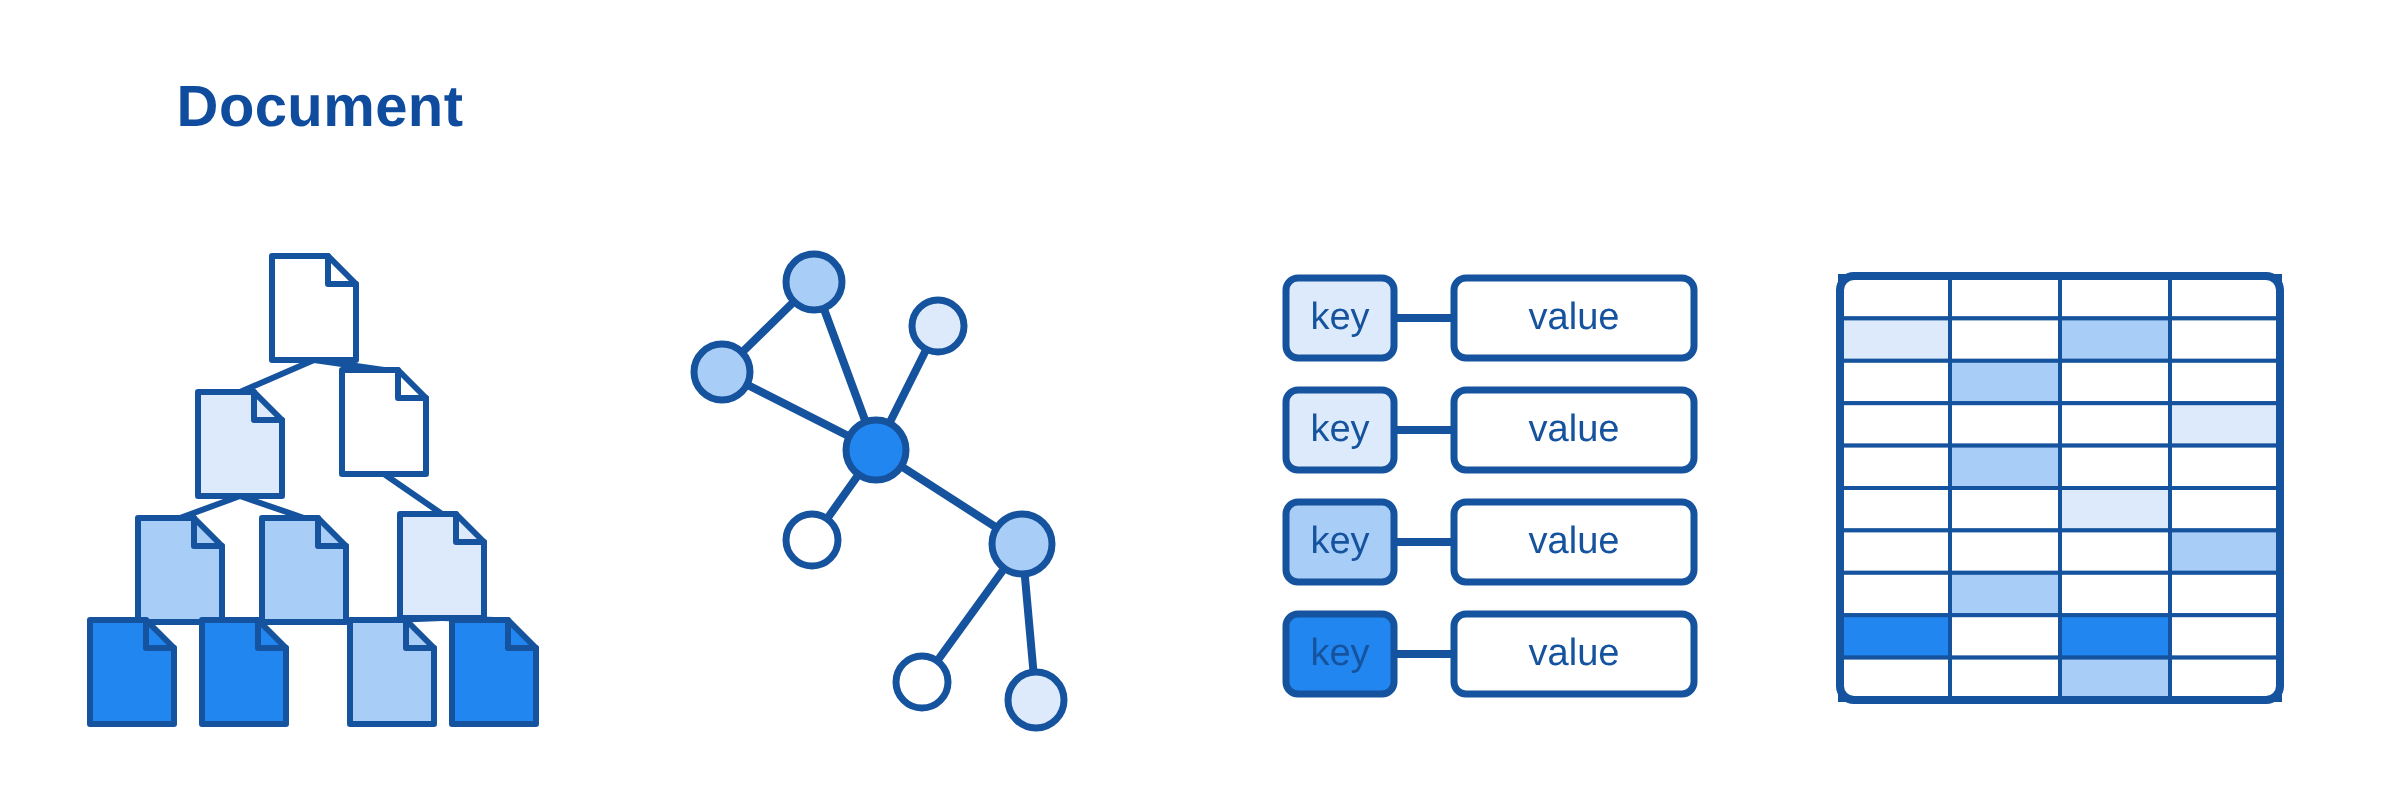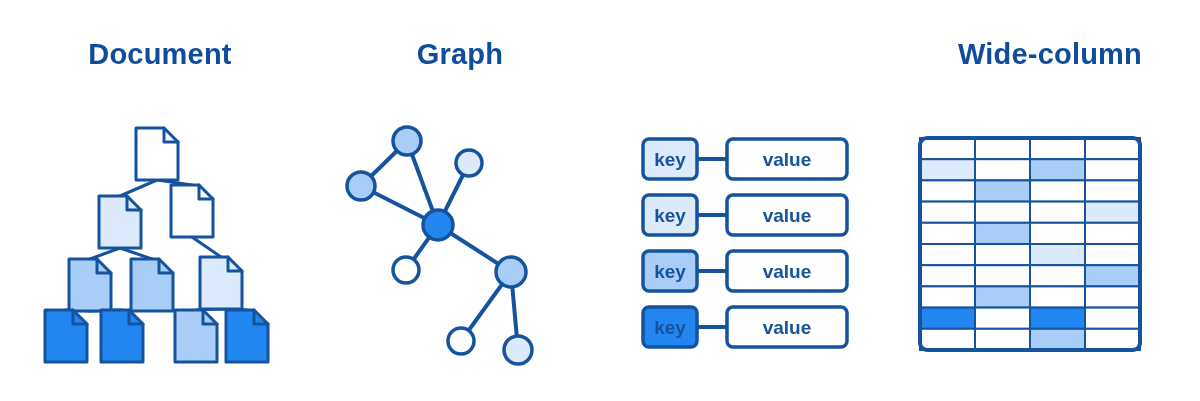--- a/index.html
+++ b/index.html
@@ -39,21 +39,20 @@
     letter-spacing: 0.2px;
     line-height: 40px;
     white-space: nowrap;
   }
   .panel-art {
     position: absolute;
     top: 105px;
     left: 0;
     width: 100%;
     height: 270px;
-    font-weight: bold;
   }
   svg { display: block; overflow: visible; }
 
   
   #panel-document  { left: 0px;   width: 320px; }
   #panel-graph     { left: 320px; width: 280px; }
   #panel-keyvalue  { left: 600px; width: 300px; }
   #panel-widecolumn{ left: 900px; width: 300px; }
 </style>
 </head>
@@ -112,21 +111,20 @@
           </g>
           <g>
             <path d="M226,310 L254,310 L268,324 L268,362 L226,362 Z" fill="#2186f0" stroke="#15539e" stroke-width="3" stroke-linejoin="round"></path>
             <path d="M254,310 L254,324 L268,324" fill="none" stroke="#15539e" stroke-width="3" stroke-linejoin="round" stroke-linecap="round"></path>
           </g>
         </svg>
     </div>
   </div>
 
   <div class="panel" id="panel-graph">
-    <div class="panel-title">Graph</div>
     <div class="panel-art">
       <svg id="svg-graph" width="280" height="270" viewBox="320 105 280 270">
           <line x1="407" y1="141" x2="361" y2="186" stroke="#15539e" stroke-width="4" stroke-linecap="round"></line>
           <line x1="407" y1="141" x2="438" y2="225" stroke="#15539e" stroke-width="4" stroke-linecap="round"></line>
           <line x1="361" y1="186" x2="438" y2="225" stroke="#15539e" stroke-width="4" stroke-linecap="round"></line>
           <line x1="469" y1="163" x2="438" y2="225" stroke="#15539e" stroke-width="4" stroke-linecap="round"></line>
           <line x1="438" y1="225" x2="406" y2="270" stroke="#15539e" stroke-width="4" stroke-linecap="round"></line>
           <line x1="438" y1="225" x2="511" y2="272" stroke="#15539e" stroke-width="4" stroke-linecap="round"></line>
           <line x1="511" y1="272" x2="461" y2="341" stroke="#15539e" stroke-width="4" stroke-linecap="round"></line>
           <line x1="511" y1="272" x2="518" y2="350" stroke="#15539e" stroke-width="4" stroke-linecap="round"></line>
@@ -171,21 +169,20 @@
             <rect x="643" y="307" width="54" height="40" rx="6" ry="6" fill="#2186f0" stroke="#15539e" stroke-width="3.5"></rect>
             <text x="670" y="327" text-anchor="middle" dominant-baseline="central" fill="#15539e" font-size="19" font-family="&quot;Liberation Sans&quot;, sans-serif">key</text>
             <rect x="727" y="307" width="120" height="40" rx="6" ry="6" fill="#ffffff" stroke="#15539e" stroke-width="3.5"></rect>
             <text x="787" y="327" text-anchor="middle" dominant-baseline="central" fill="#15539e" font-size="19" font-family="&quot;Liberation Sans&quot;, sans-serif">value</text>
           </g>
         </svg>
     </div>
   </div>
 
   <div class="panel" id="panel-widecolumn">
-    <div class="panel-title">Wide-column</div>
     <div class="panel-art">
       <svg id="svg-widecolumn" width="300" height="270" viewBox="900 105 300 270">
           <g>
             <rect x="920" y="138" width="55" height="21.2" fill="#ffffff" stroke="#15539e" stroke-width="2"></rect>
             <rect x="975" y="138" width="55" height="21.2" fill="#ffffff" stroke="#15539e" stroke-width="2"></rect>
             <rect x="1030" y="138" width="55" height="21.2" fill="#ffffff" stroke="#15539e" stroke-width="2"></rect>
             <rect x="1085" y="138" width="55" height="21.2" fill="#ffffff" stroke="#15539e" stroke-width="2"></rect>
             <rect x="920" y="159.2" width="55" height="21.2" fill="#ddeafb" stroke="#15539e" stroke-width="2"></rect>
             <rect x="975" y="159.2" width="55" height="21.2" fill="#ffffff" stroke="#15539e" stroke-width="2"></rect>
             <rect x="1030" y="159.2" width="55" height="21.2" fill="#a8cdf7" stroke="#15539e" stroke-width="2"></rect>

